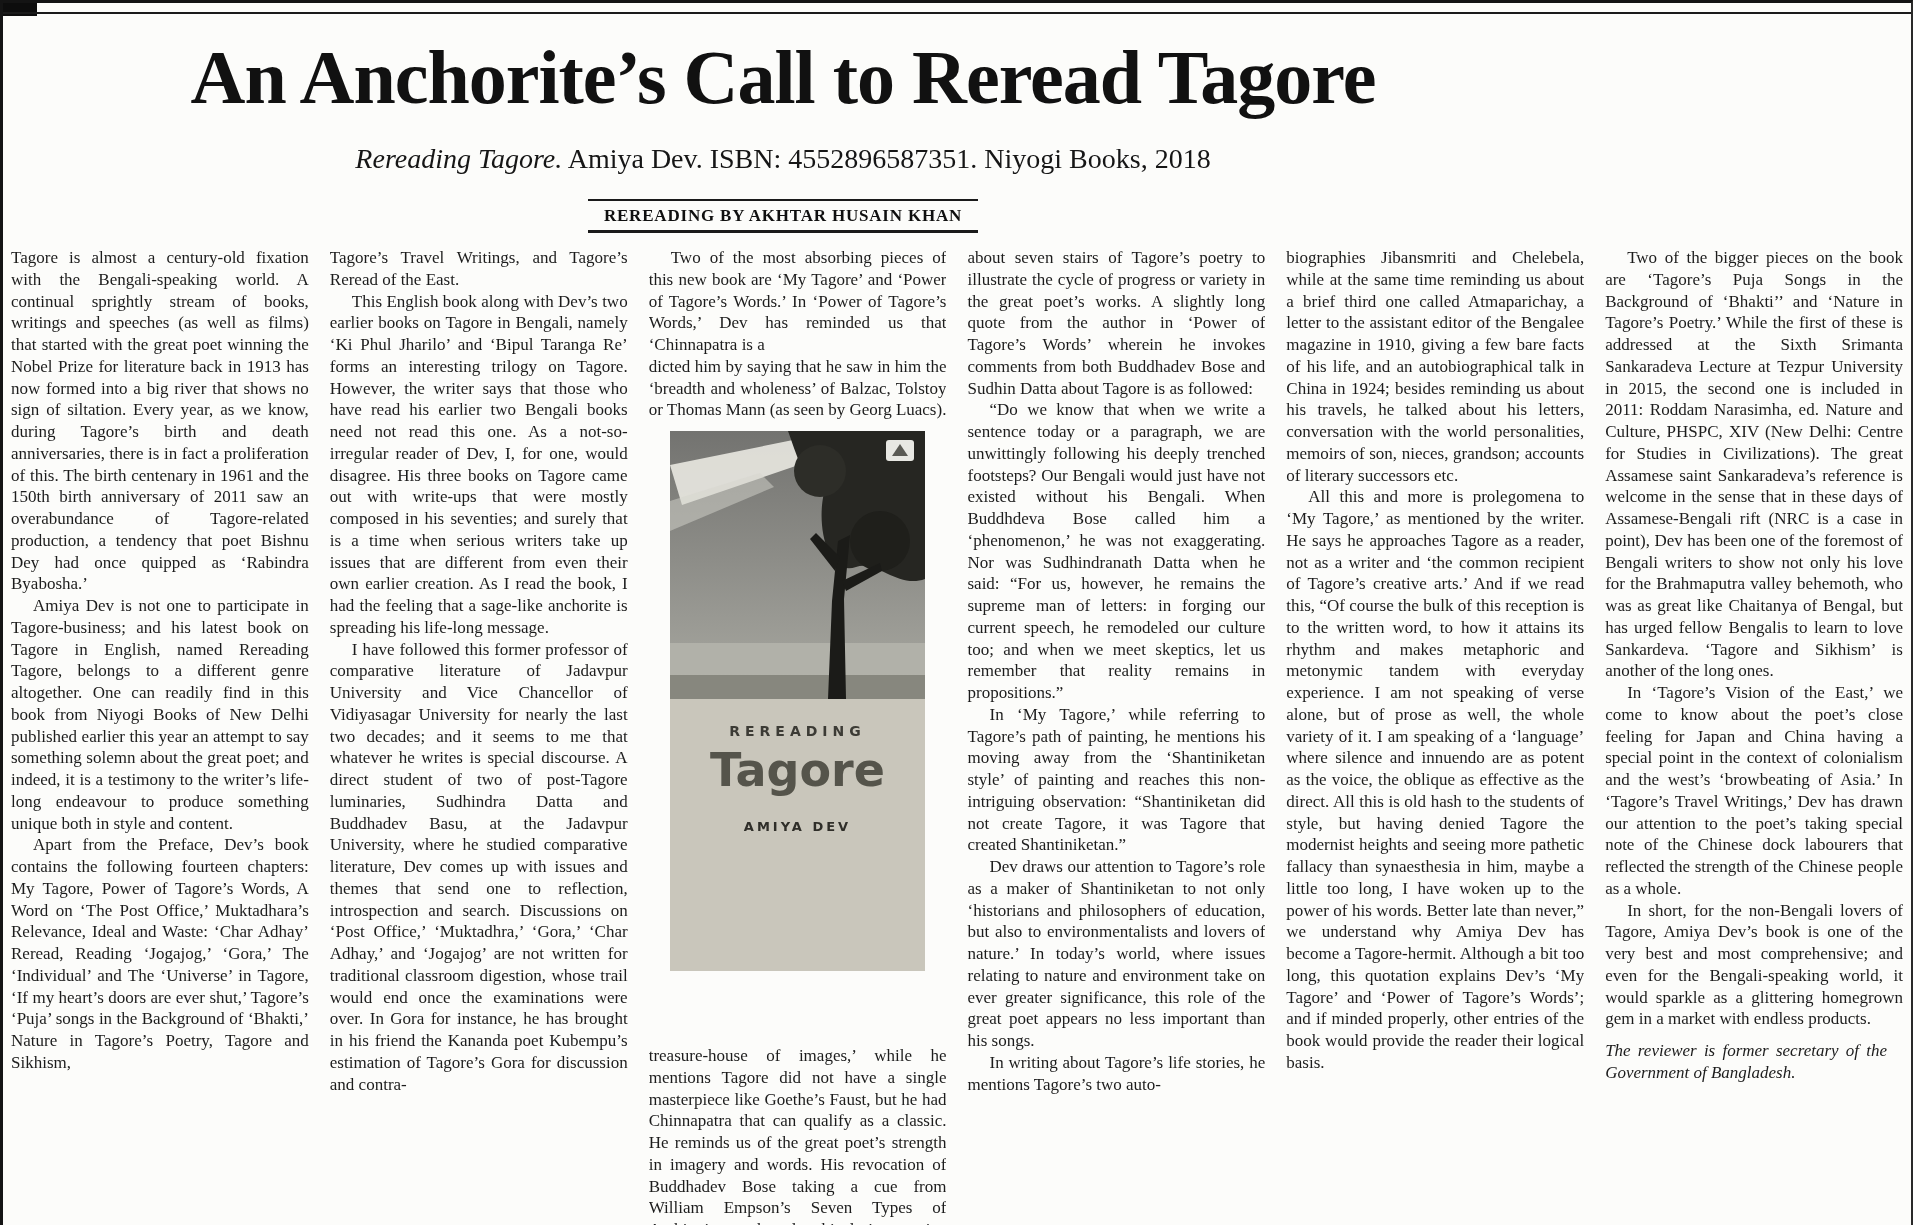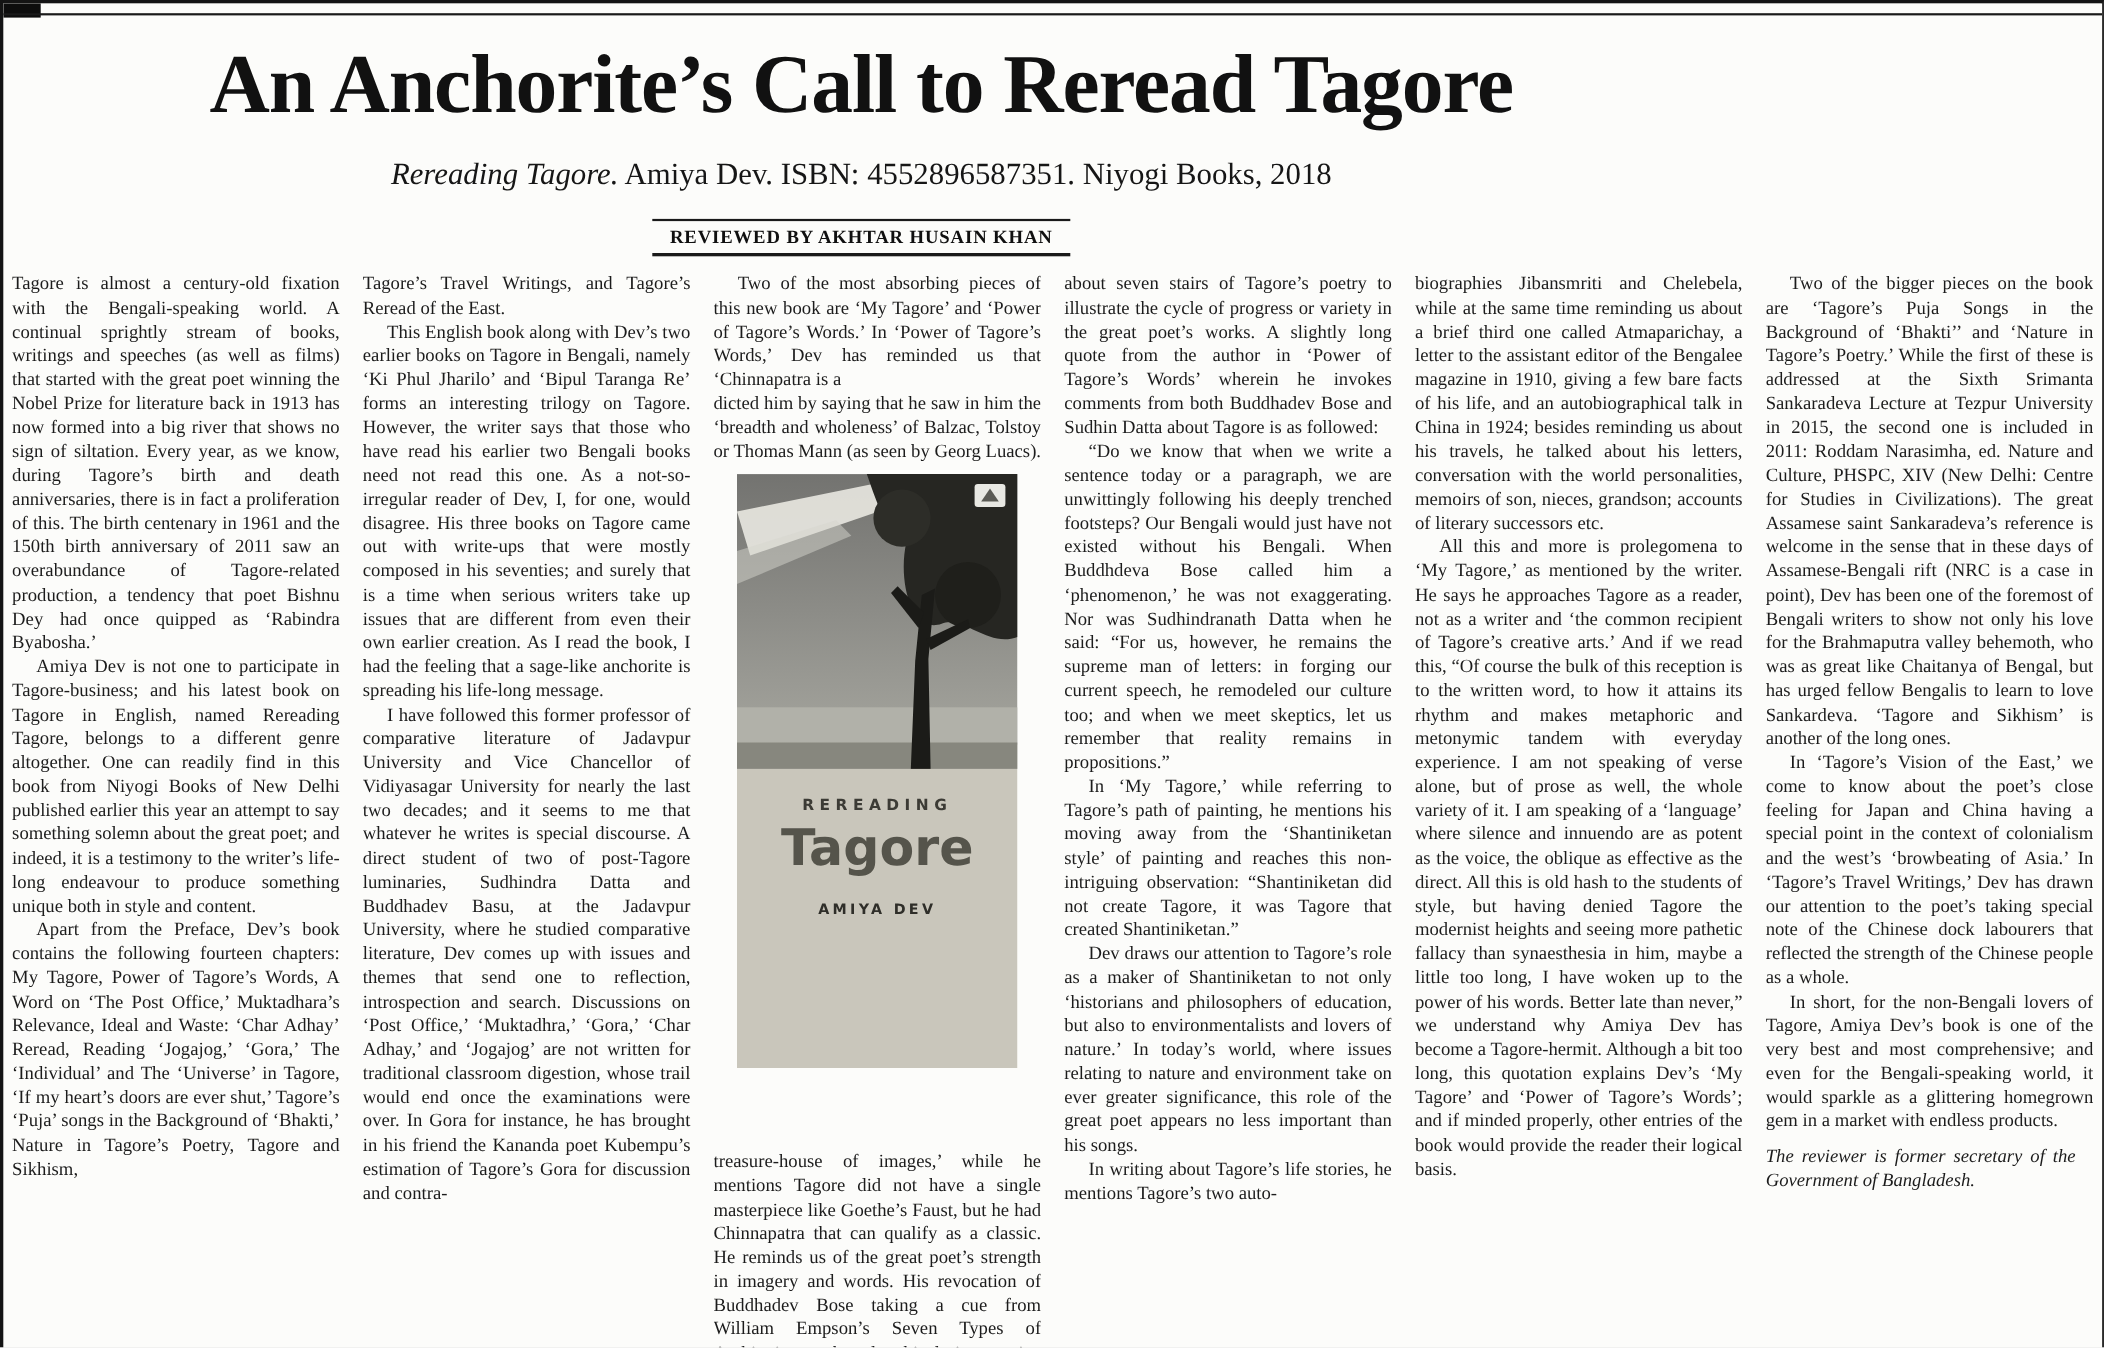--- a/index.html
+++ b/index.html
@@ -95,21 +95,21 @@
 <body>
 
 <div class="page">
   <div class="corner-mark"></div>
   <div class="top-rule"></div>
 
   <header class="header">
     <h1 class="title">An Anchorite’s Call to Reread Tagore</h1>
     <p class="subtitle"><em>Rereading Tagore.</em><span> Amiya Dev. ISBN: 4552896587351. Niyogi Books, 2018</span></p>
     <div>
-      <span class="byline">REVIEWED BY AKHTAR HUSAIN KHAN</span>
+      <span class="byline">REREADING BY AKHTAR HUSAIN KHAN</span>
     </div>
   </header>
 
   <main class="columns">
     <div class="col">
         <p class="para">Tagore is almost a century-old fixation with the Bengali-speaking world. A continual sprightly stream of books, writings and speeches (as well as films) that started with the great poet winning the Nobel Prize for literature back in 1913 has now formed into a big river that shows no sign of siltation. Every year, as we know, during Tagore’s birth and death anniversaries, there is in fact a proliferation of this. The birth centenary in 1961 and the 150th birth anniversary of 2011 saw an overabundance of Tagore-related production, a tendency that poet Bishnu Dey had once quipped as ‘Rabindra Byabosha.’</p>
         <p class="para indent">Amiya Dev is not one to participate in Tagore-business; and his latest book on Tagore in English, named Rereading Tagore, belongs to a different genre altogether. One can readily find in this book from Niyogi Books of New Delhi published earlier this year an attempt to say something solemn about the great poet; and indeed, it is a testimony to the writer’s life-long endeavour to produce something unique both in style and content.</p>
         <p class="para indent">Apart from the Preface, Dev’s book contains the following fourteen chapters: My Tagore, Power of Tagore’s Words, A Word on ‘The Post Office,’ Muktadhara’s Relevance, Ideal and Waste: ‘Char Adhay’ Reread, Reading ‘Jogajog,’ ‘Gora,’ The ‘Individual’ and The ‘Universe’ in Tagore, ‘If my heart’s doors are ever shut,’ Tagore’s ‘Puja’ songs in the Background of ‘Bhakti,’ Nature in Tagore’s Poetry, Tagore and Sikhism,</p>
       </div>
     <div class="col">

